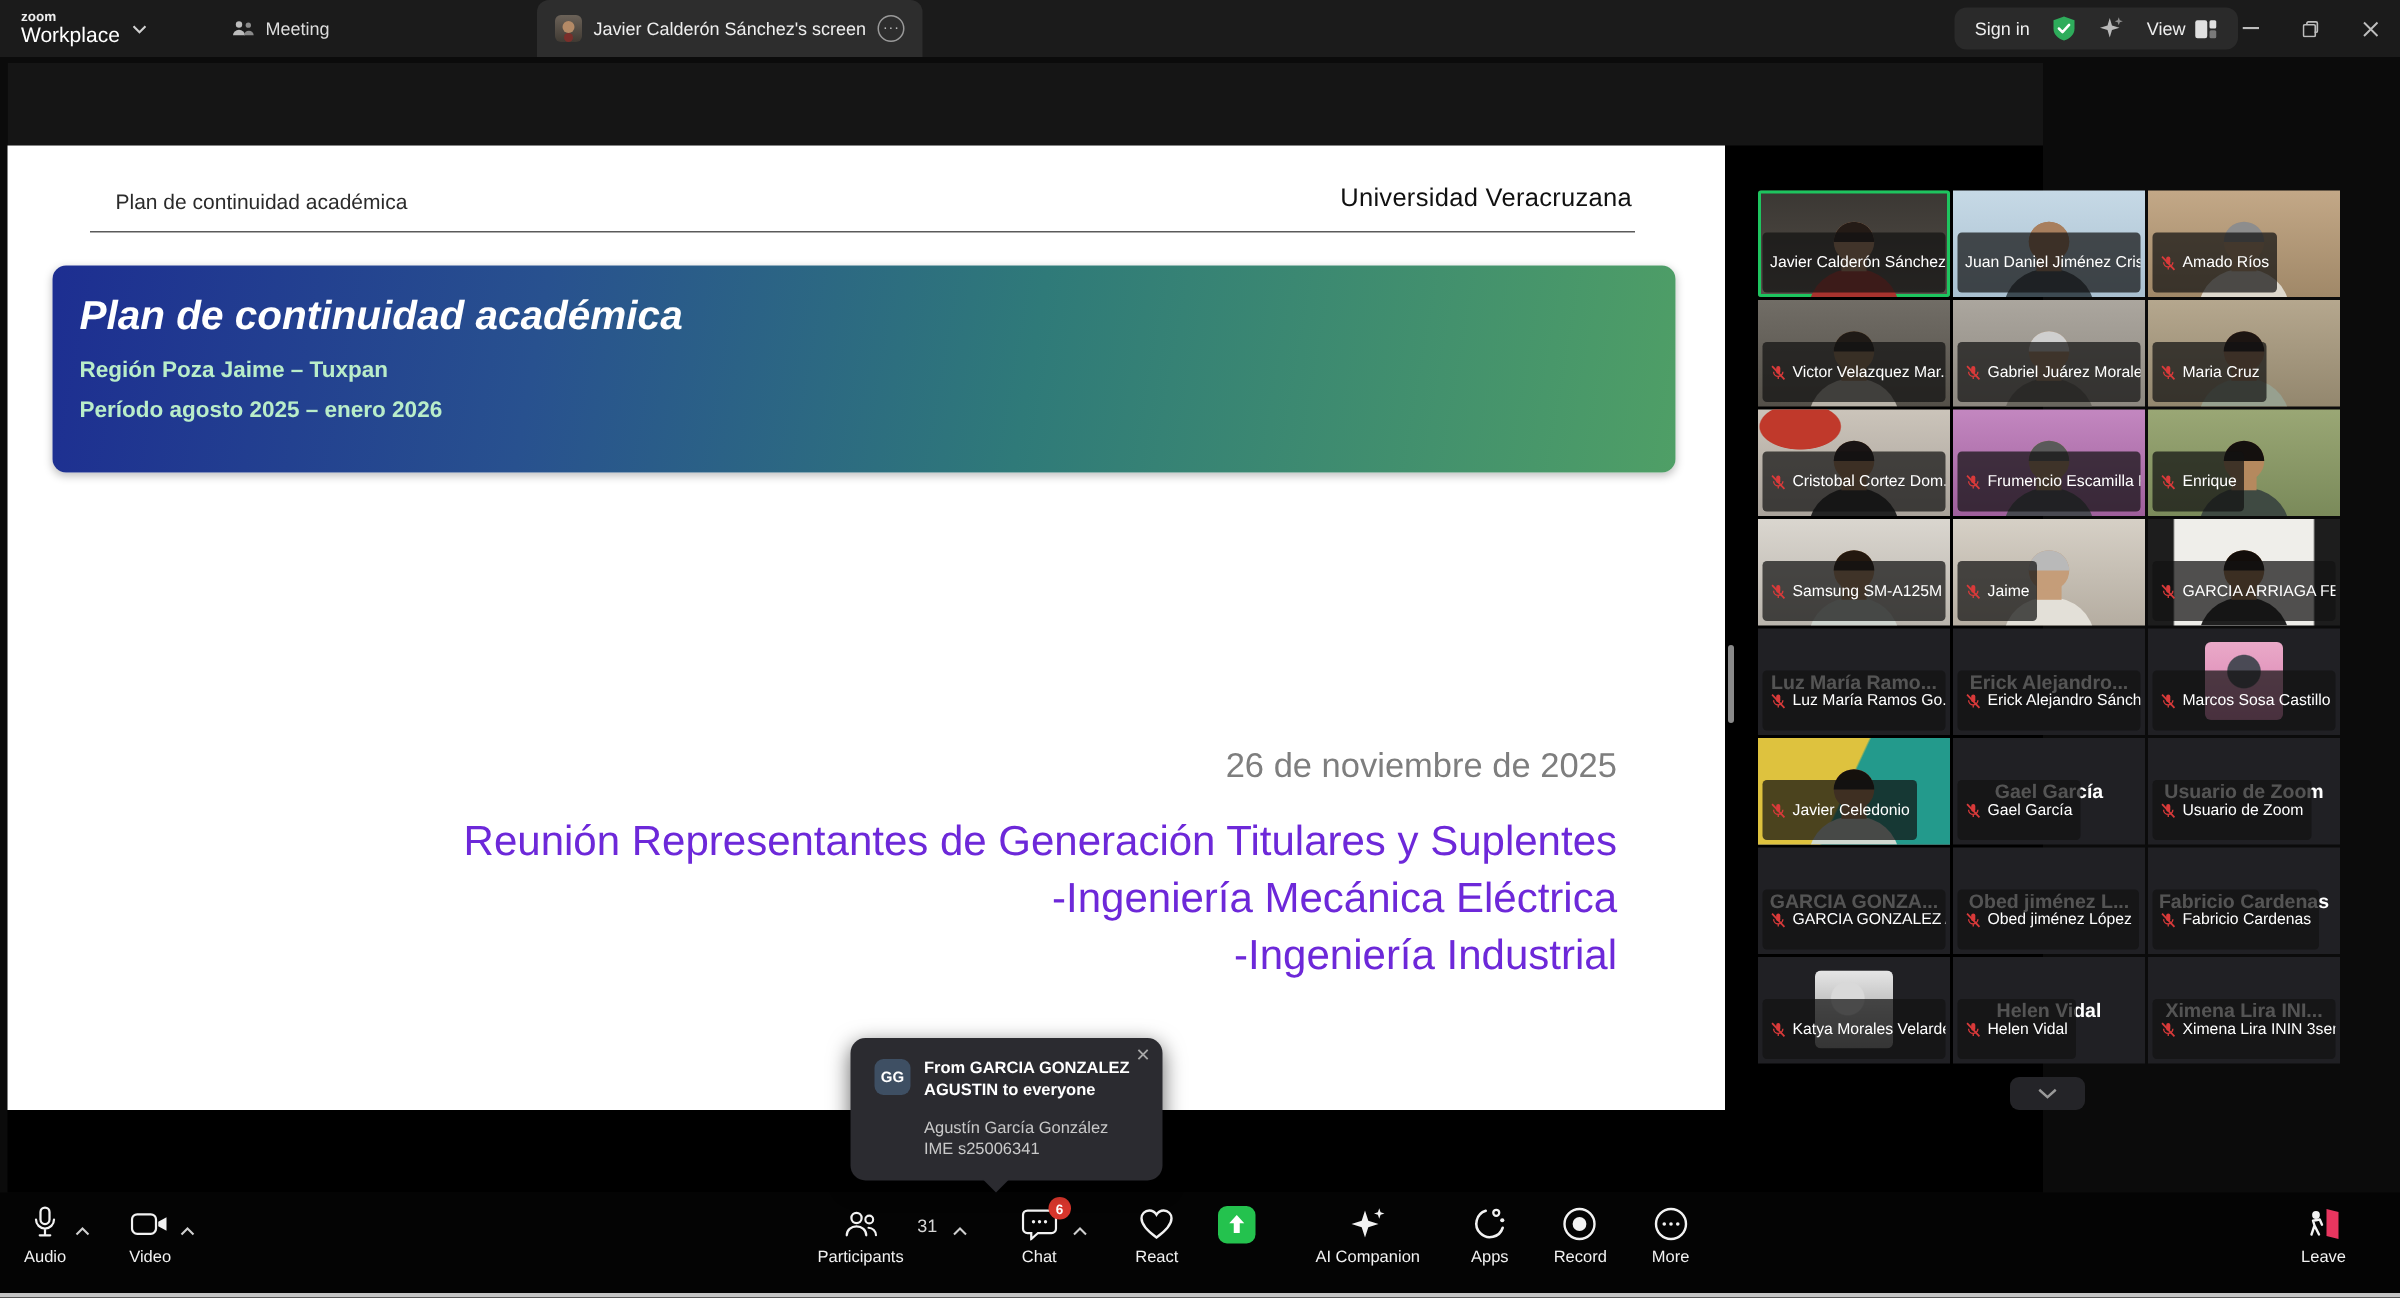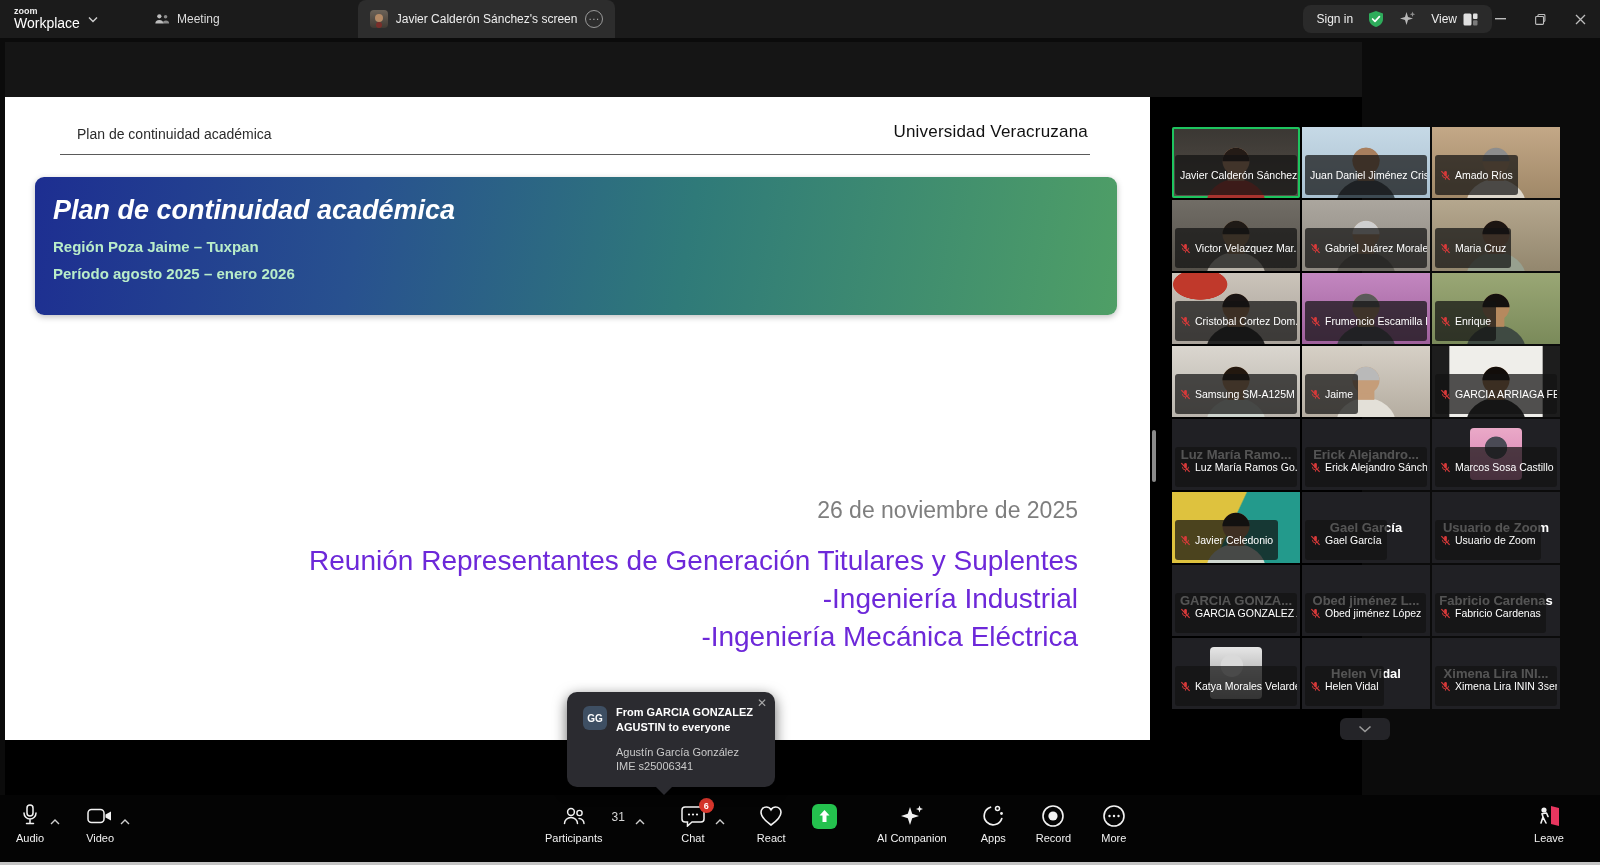--- a/index.html
+++ b/index.html
@@ -146,22 +146,22 @@
       <div class="sl-head-r">Universidad Veracruzana</div>
       <div class="sl-rule"></div>
       <div class="banner">
         <div class="bt">Plan de continuidad académica</div>
         <div class="b1">Región Poza Jaime – Tuxpan</div>
         <div class="b2">Período agosto 2025 – enero 2026</div>
       </div>
       <div class="sl-body">
         <div class="sl-date">26 de noviembre de 2025</div>
         <div class="sl-line">Reunión Representantes de Generación Titulares y Suplentes</div>
+        <div class="sl-line">-Ingeniería Mecánica Eléctrica</div>
         <div class="sl-line">-Ingeniería Industrial</div>
-        <div class="sl-line">-Ingeniería Mecánica Eléctrica</div>
       </div>
     </div>
   </div>
 
   <div class="popup">
     <div class="gg">GG</div>
     <div class="pt">From GARCIA GONZALEZ AGUSTIN to everyone</div>
     <div class="pm">Agustín García González IME s25006341</div>
     <div class="px">✕</div>
   </div>

